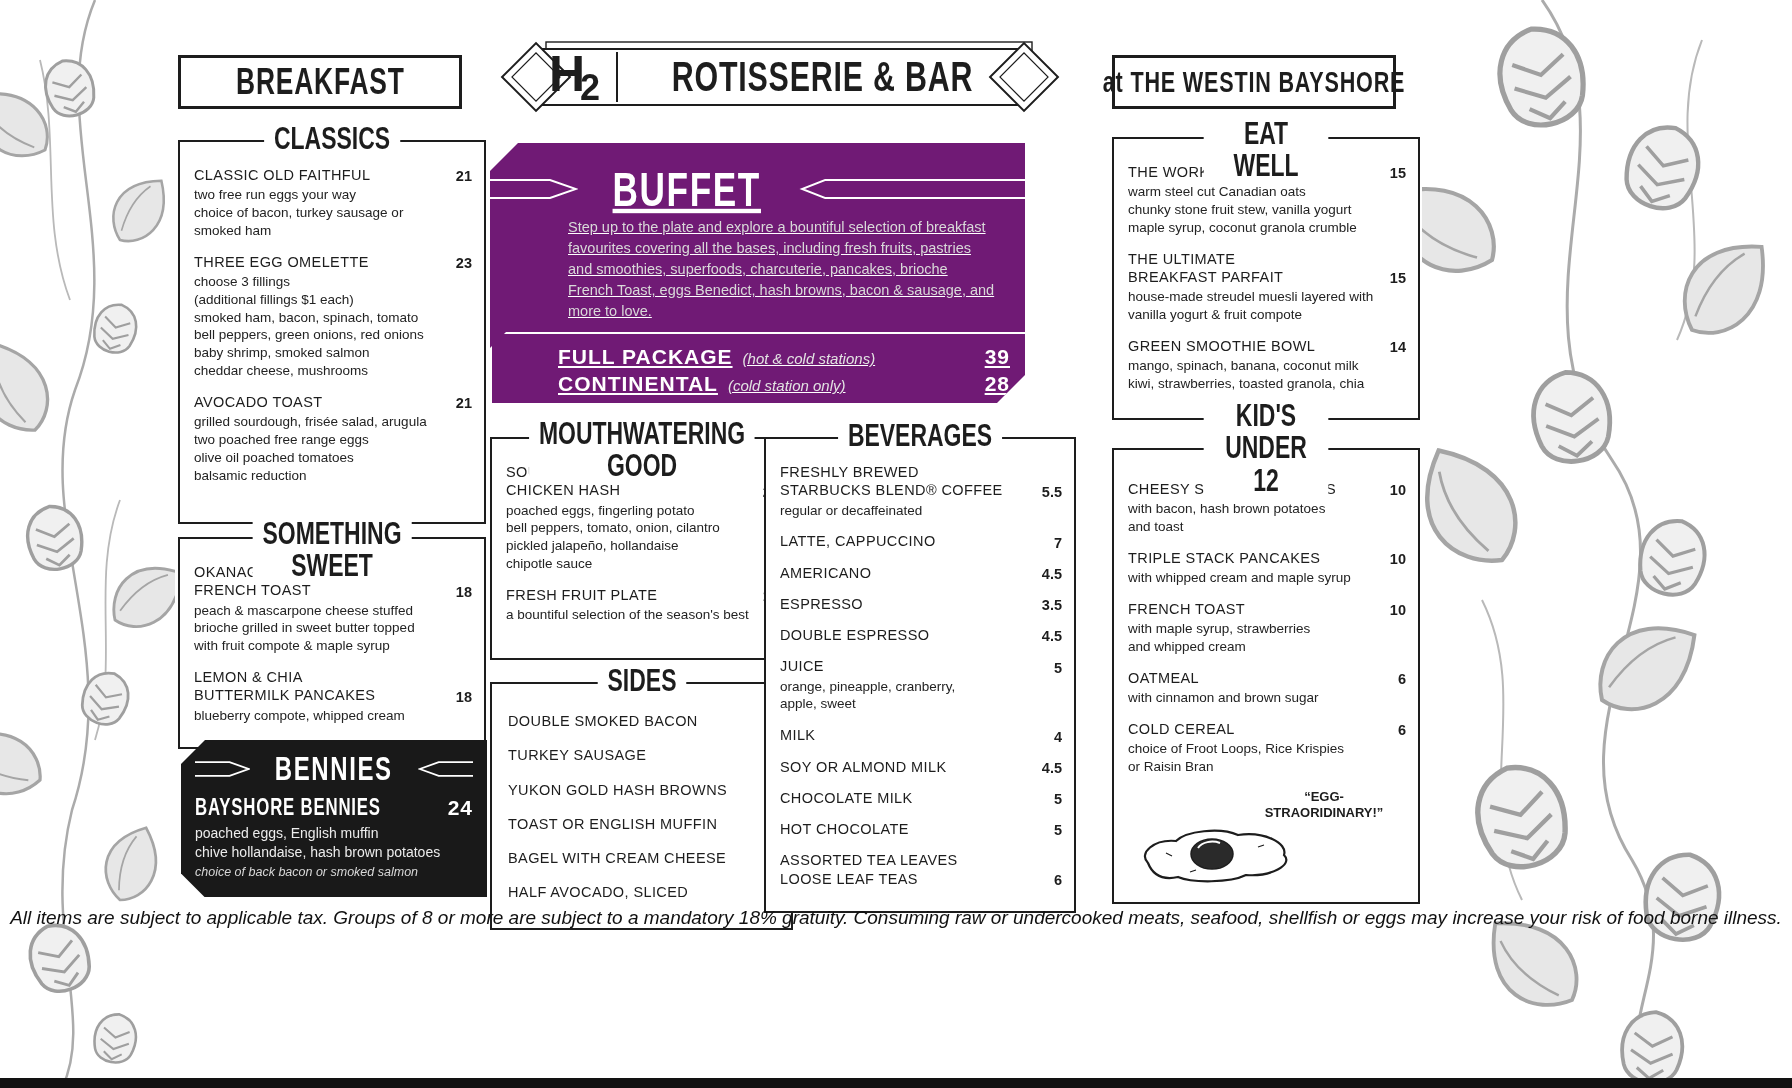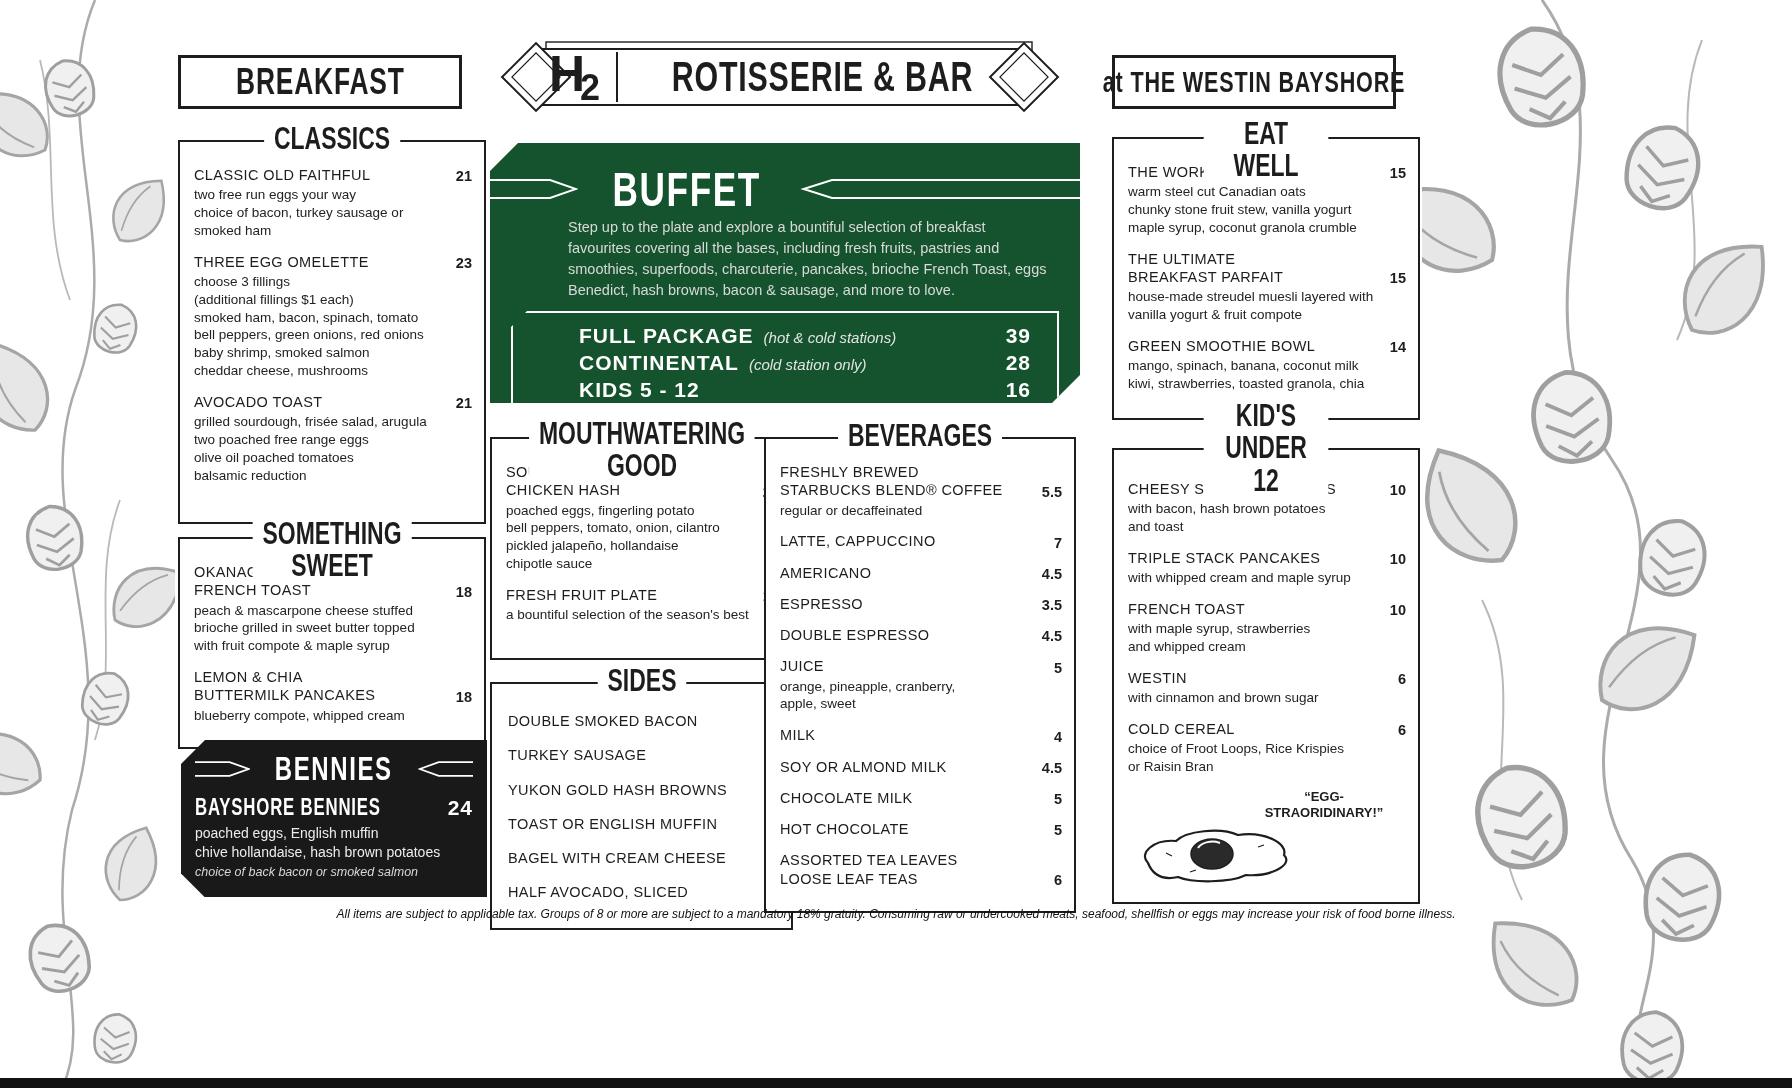--- a/index.html
+++ b/index.html
@@ -26,22 +26,22 @@
   .item-name{font-weight:400;font-size:14.5px;letter-spacing:0.4px;line-height:1.26;white-space:pre;}
   .item-price{font-weight:700;font-size:14.5px;}
   .item-desc{font-size:13.5px;line-height:1.32;white-space:pre-line;margin-top:2px;color:#232323;}
   .item-note{font-style:italic;font-size:12.5px;margin-top:4px;color:#2a2a2a;}
   .side-row{display:flex;justify-content:space-between;align-items:center;margin:0 2px 16px 2px;}
   
   .dark{background:#191919;color:#fff;border:none;}
   .dark .item-desc{color:#ececec;}
   .dark .item-note{color:#d8d8d8;}
   
-  .buffet{position:absolute;left:490px;top:143px;width:590px;height:260px;background:#14532d;color:#fff;
-        clip-path:polygon(28px 0,100% 0,100% calc(100% - 28px),calc(100% - 28px) 100%,0 100%,0 28px);}
+  .buffet{position:absolute;left:490px;top:143px;width:535px;height:260px;background:#701a75;color:#fff;
+        clip-path:polygon(28px 0,100% 0,100% calc(100% - 28px),calc(100% - 28px) 100%,0 100%,0 28px);text-decoration:underline;}
   .buffet-title-row{display:flex;align-items:center;gap:16px;margin:24px 0 6px 0;}
   .buffet-title{font-size:44px;font-weight:700;letter-spacing:2px;line-height:1;}
   .buffet-arrow-left{width:88px;height:28px;flex:0 0 auto;}
   .buffet-arrow-right{flex:1 1 auto;height:28px;}
   .buffet-desc{margin:4px 30px 10px 78px;font-size:14.5px;line-height:1.45;color:#d9d9d9;white-space:pre-line;}
   .package-box{border:2px solid #fff;margin:6px auto 0 auto;width:452px;padding:8px 26px 10px 66px;
         clip-path:polygon(16px 0,100% 0,100% calc(100% - 16px),calc(100% - 16px) 100%,0 100%,0 16px);}
   .package-row{display:flex;align-items:baseline;gap:10px;margin:3px 0;}
   .pkg-name{font-weight:700;font-size:21px;letter-spacing:1px;white-space:pre;}
   .pkg-note{font-style:italic;font-size:15px;color:#e3e3e3;}
@@ -63,21 +63,21 @@
   .h2sub{font-size:36px;vertical-align:-9px;margin-left:-5px;}
   .banner-divider{width:2px;height:50px;background:#1d1d1d;}
   .brand-name{font-size:38px;}
   
   .kids-bottom{position:relative;height:96px;margin-top:2px;}
   .kids-quote{position:absolute;right:2px;top:0;width:160px;text-align:center;
         font-weight:700;font-size:13px;line-height:1.25;white-space:pre-line;}
   .egg{position:absolute;left:4px;bottom:0;width:170px;height:62px;}
   
   .footer{position:absolute;left:0;right:0;top:907px;text-align:center;
-        font-style:italic;font-size:12px;color:#111;}
+        font-style:italic;font-size:19px;color:#111;}
   .bottom-bar{position:absolute;left:0;bottom:0;width:100%;height:10px;background:#121212;}
 </style>
 </head>
 <body>
 
 <div class="page">
 
   <div class="strip strip-left">
     <svg width="175" height="1088" viewBox="0 0 175 1088">
       <defs>
@@ -448,21 +448,21 @@
     <div class="item">
       <div class="item-head">
         <span class="item-name">FRENCH TOAST</span>
         <span class="item-price">10</span>
       </div>
       <div class="item-desc">with maple syrup, strawberries
 and whipped cream</div>
     </div>
     <div class="item">
       <div class="item-head">
-        <span class="item-name">WESTIN</span>
+        <span class="item-name">OATMEAL</span>
         <span class="item-price">6</span>
       </div>
       <div class="item-desc">with cinnamon and brown sugar</div>
     </div>
     <div class="item">
       <div class="item-head">
         <span class="item-name">COLD CEREAL</span>
         <span class="item-price">6</span>
       </div>
       <div class="item-desc">choice of Froot Loops, Rice Krispies

